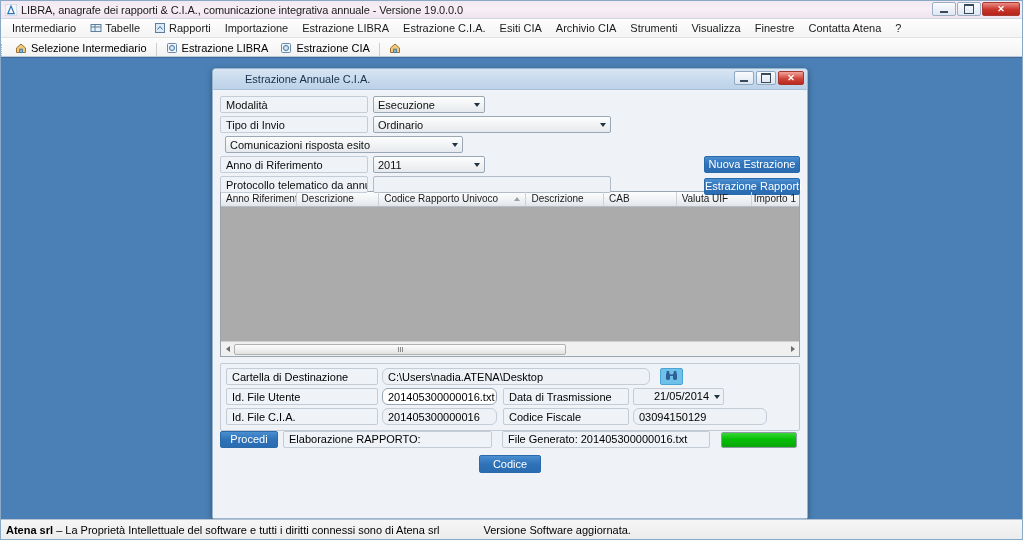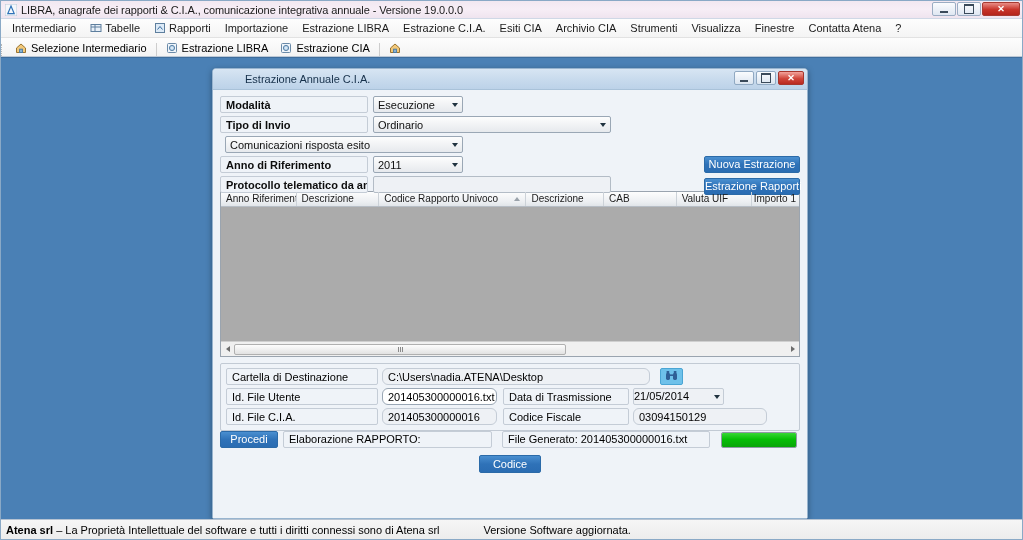--- a/index.html
+++ b/index.html
@@ -224,21 +224,20 @@
     line-height: 16px;
     box-sizing: border-box;
     padding-left: 5px;
     background: #eff3f8;
     border: 1px solid #c4ccd6;
     border-radius: 2px;
     font-size: 11px;
     color: #0d0d0d;
     white-space: nowrap;
     overflow: hidden;
-    font-weight: bold;
   }
   .fctl { margin-left: 5px; }
 
   .combo {
     height: 17px;
     box-sizing: border-box;
     border: 1px solid #9aa7b5;
     border-radius: 2px;
     background: linear-gradient(#fdfdfd, #e6e9ed);
     display: flex;
@@ -256,21 +255,21 @@
     width: 15px; height: 100%;
     display: flex; align-items: center; justify-content: center;
   }
   .combo .arrow::after {
     content: "";
     width: 0; height: 0;
     border-left: 3.5px solid transparent;
     border-right: 3.5px solid transparent;
     border-top: 4px solid #20323f;
   }
-  .combo.w-sm { width: 90px; }
+  .combo.w-sm { width: 112px; }
   .combo.w-lg { width: 238px; }
 
   .txtinput {
     height: 17px;
     box-sizing: border-box;
     border: 1px solid #b3bcc6;
     border-radius: 2px;
     background: #eef1f5;
     font-size: 11px;
     padding-left: 4px;
@@ -437,21 +436,21 @@
   }
   .date-combo {
     height: 17px;
     box-sizing: border-box;
     border: 1px solid #c4ccd6;
     border-radius: 2px;
     background: #eef1f5;
     position: relative;
     font-size: 11px;
     line-height: 15px;
-    padding-left: 0;
+    padding-left: 20px;
     white-space: nowrap;
   }
   .date-combo .arrow {
     position:absolute; right:3px; top:0; height:100%;
     display:flex; align-items:center;
   }
   .date-combo .arrow::after {
     content:""; width:0;height:0;
     border-left:3.5px solid transparent;border-right:3.5px solid transparent;
     border-top:4px solid #20323f;

